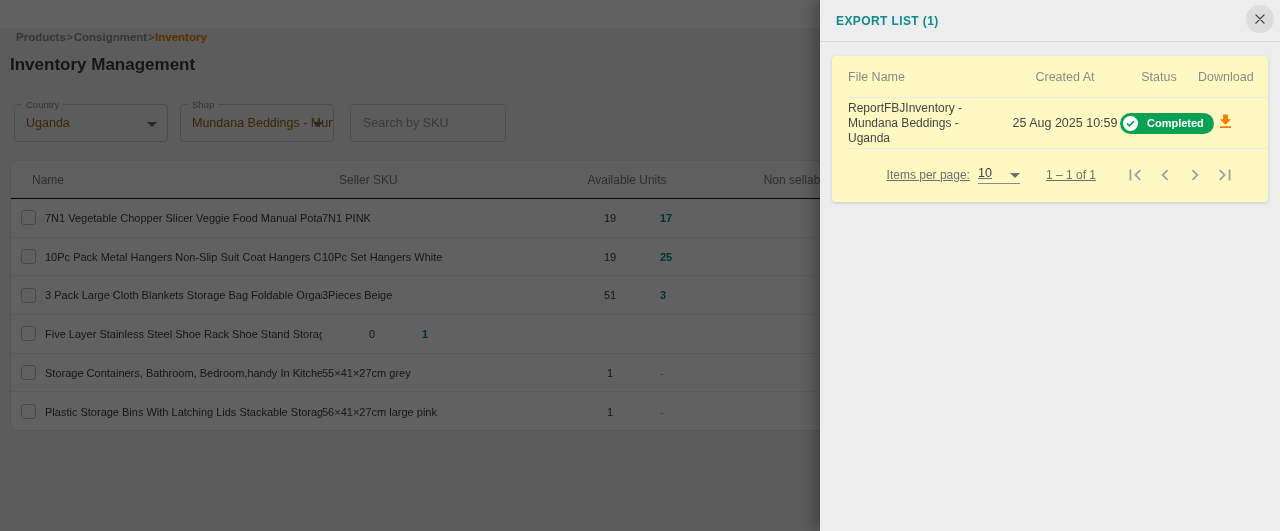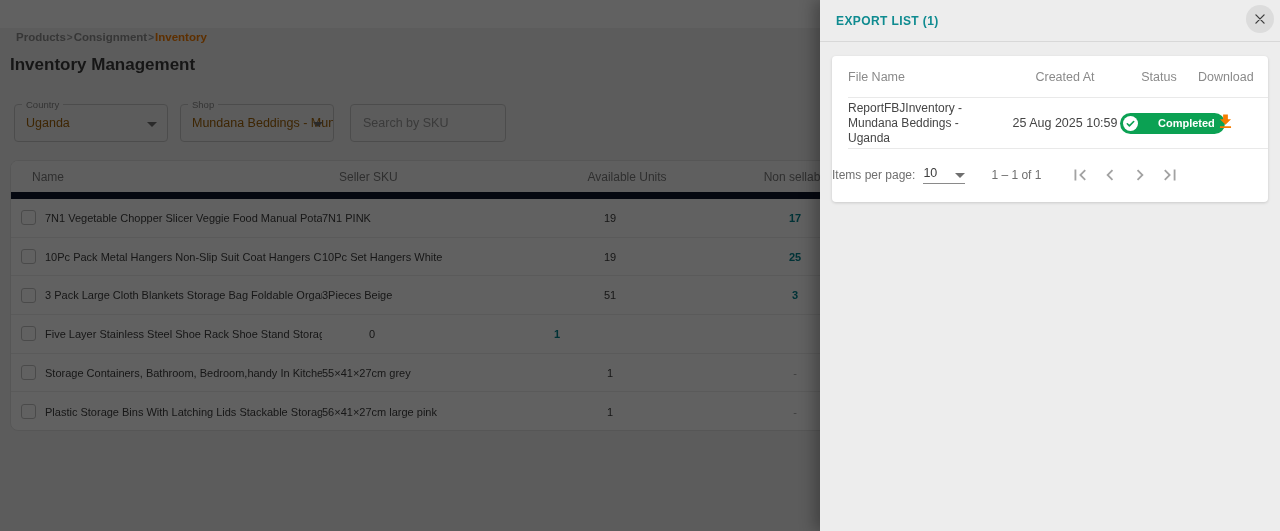--- a/index.html
+++ b/index.html
@@ -28,65 +28,65 @@
   .field-country { left:14px; width:154px; }
   .field-shop { left:180px; width:154px; }
   .field-search { left:350px; width:156px; }
   .field-search input { width:100%; height:36px; background:transparent; border:none; outline:none;
                         font-family:"Liberation Sans", sans-serif; font-size:12.5px; color:#3d3d3d; padding:0 12px; }
   .field-search input::placeholder { color:#9a9a9a; }
 
   
   .inv-table { position:absolute; left:10px; top:160px; width:1246px; height:271px; background:#fff;
                border:1px solid #e3e3e3; border-radius:8px; overflow:hidden; z-index:2; }
-  .inv-head { display:flex; align-items:center; height:38px; background:#fafafa; border-bottom:7px solid #0f172a;
+  .inv-head { display:flex; align-items:center; height:38px; background:#fafafa; border-bottom:1px solid #0f172a;
               font-size:12px; color:#7b7b7b; }
   .h-name { width:311px; padding-left:21px; }
   .h-sku { width:238px;margin-left:17px; }
   .h-avail { width:100px; text-align:center; }
   .h-nonsell { width:270px; text-align:center; white-space:nowrap; }
   .inv-row { display:flex; align-items:center; height:38.7px; font-size:11px; color:#3d3d3d; }
   .inv-row:not(:last-child){ border-bottom:1px solid #ededed; }
   .c-check { width:34px; padding-left:10px; display:flex; align-items:center; }
   .checkbox { width:15px; height:15px; border:1.5px solid #c2c2c2; border-radius:3px; background:#fff; }
   .c-name { width:277px; white-space:nowrap; overflow:hidden; }
   .c-sku { width:238px; white-space:nowrap; overflow:hidden; }
   .c-avail { width:100px; text-align:center; }
-  .c-nonsell { width:270px; text-align:center; font-weight:700; color:#00838f; }
+  .c-nonsell { width:270px; font-weight:700; color:#00838f; }
   .c-nonsell.muted { color:#9e9e9e; font-weight:400; }
 
   
   .backdrop { position:absolute; inset:0; background:rgba(0,0,0,0.62); z-index:40; }
 
   
   .drawer { position:absolute; top:0; right:0; width:460px; height:531px; background:#ededed; z-index:50;
             box-shadow:-6px 0 14px rgba(0,0,0,0.28);margin-left:48px; }
   .drawer-header { position:relative; height:42px; border-bottom:1px solid #d8d8d8;
                    display:flex; align-items:center; padding:0 16px; }
   .drawer-title { font-size:12px; font-weight:700; color:#0f8b90; letter-spacing:0.4px; }
   .close-btn { position:absolute; top:5px; right:6px; width:28px; height:28px; border-radius:50%;
                background:#dcdcdc; border:none; display:flex; align-items:center; justify-content:center; cursor:pointer; }
 
-  .export-card { margin:14px 12px 0 12px; background:#ffffff; border-radius:4px; height:146px;
+  .export-card { margin:14px 12px 0 12px; background:#fef9c3; border-radius:4px; height:146px;
                  box-shadow:0 1px 3px rgba(0,0,0,0.15); overflow:hidden; }
   .exp-head { display:flex; align-items:center; height:41px; padding:0 16px; font-size:12.5px; color:#8a8a8a; }
   .exp-divider { border-bottom:1px solid #e9e9e9; margin-left:16px; }
   .col-file { flex:1; min-width:0; }
   .col-created { width:110px; text-align:center; }
   .col-status { width:78px; text-align:center; }
   .col-download { width:54px; text-align:center; }
   .exp-row { display:flex; align-items:center; height:50px; padding:0 16px; font-size:12px; color:#454545; }
   .file-name { line-height:15px; padding-right:10px; }
   .created-at { font-size:12.5px; }
-  .status-pill { display:inline-flex; align-items:center; gap:20px; height:21px; border-radius:11px;
+  .status-pill { display:inline-flex; align-items:center; gap:9px; height:21px; border-radius:11px;
                  background:#0ba153; color:#fff; font-size:11px; font-weight:700; padding:0 10px 0 3px; }
   .download-btn { background:none; border:none; cursor:pointer; display:inline-flex; align-items:center; justify-content:center; }
 
-  .exp-pagination { display:flex; align-items:center; height:52px;
-                    padding-right:28px; font-size:12px; color:#6f6f6f; }
+  .exp-pagination { display:flex; align-items:center; justify-content:flex-end; height:52px;
+                    padding-right:28px; font-size:12px; color:#6f6f6f;text-decoration:underline; }
   .ipp-select { display:flex; align-items:flex-end; justify-content:space-between; width:42px; margin-left:8px;
                 border-bottom:1px solid #8a8a8a; padding-bottom:3px; font-size:12.5px; color:#3d3d3d; cursor:pointer; }
   .ipp-caret { width:0; height:0; border-left:5px solid transparent; border-right:5px solid transparent;
                border-top:5px solid #6f6f6f; margin-bottom:2px; }
   .range-label { margin-left:26px; }
   .pager { display:flex; align-items:center; margin-left:24px; }
   .pager-btn { width:30px; height:30px; background:none; border:none; display:flex; align-items:center;
                justify-content:center; cursor:default; }
   .pager-btn svg { fill:#a2a2a2; }
 </style>

